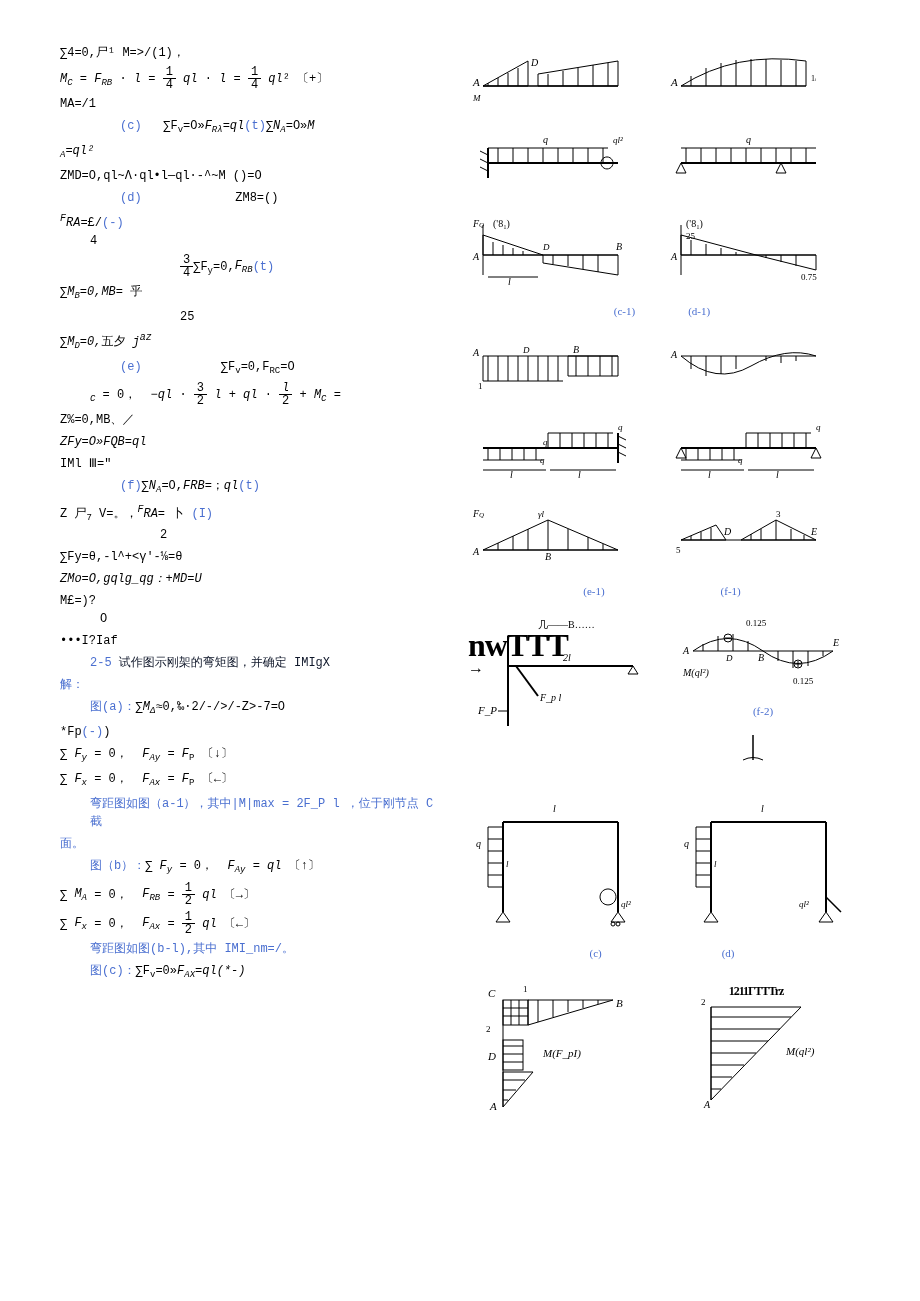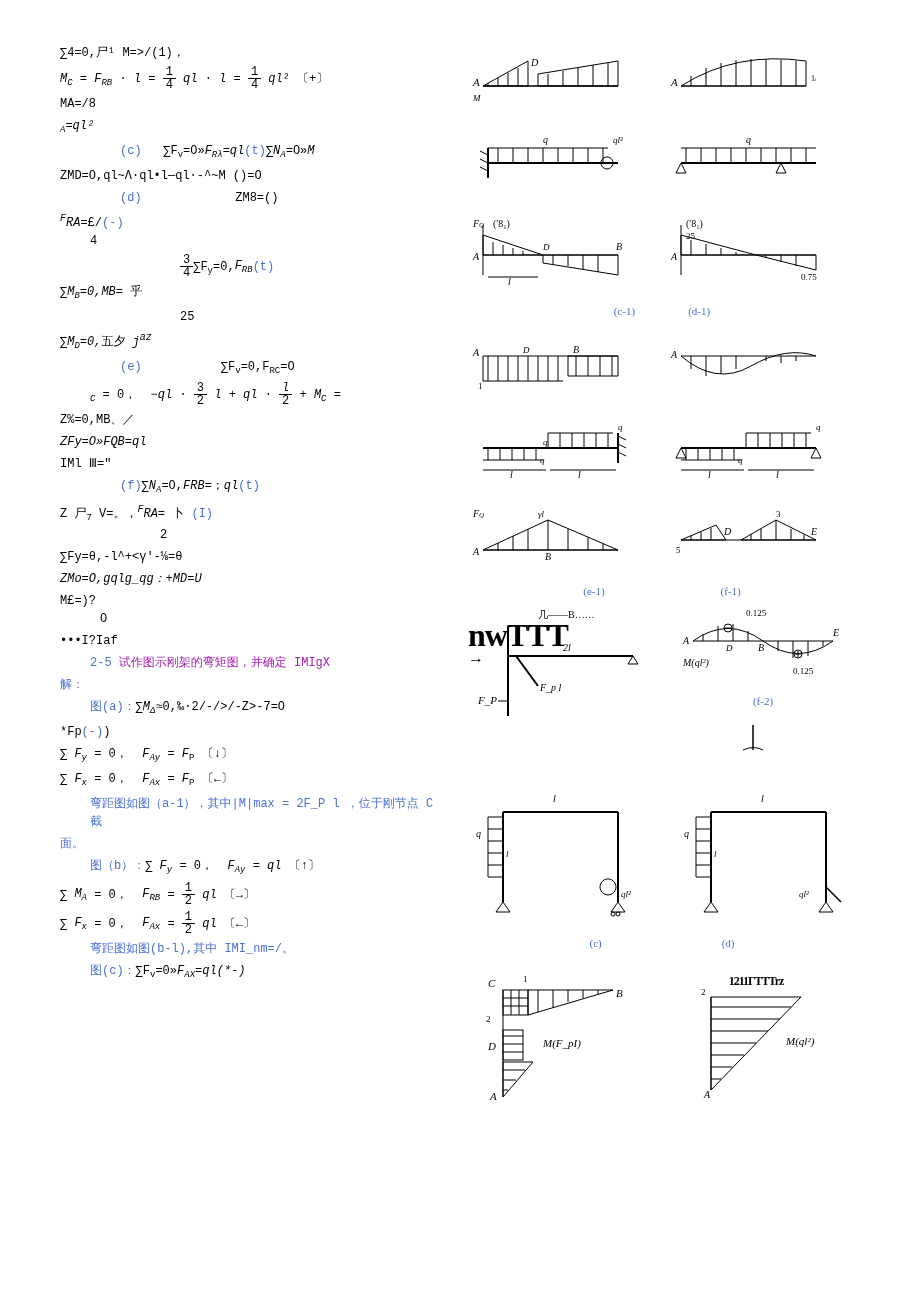--- a/index.html
+++ b/index.html
@@ -23,25 +23,25 @@
 
 <div class="two-col">
 <div class="left-col">
 
 <p class="eq">∑4=0,尸¹ M=&gt;/(1)，</p>
 
 <p class="eq">
 <span class="ital">M<span class="sub">C</span></span> = <span class="ital">F<span class="sub">RB</span></span> · <span class="ital">l</span> = <span class="frac"><span class="num">1</span><span class="den">4</span></span> <span class="ital">ql</span> · <span class="ital">l</span> = <span class="frac"><span class="num">1</span><span class="den">4</span></span> <span class="ital">ql</span>² 〔+〕
 </p>
 
-<p class="eq">MA=/8</p>
+<p class="eq">MA=/1</p>
+
+<p class="eq blue" style="padding-left:60px">(c)&nbsp;&nbsp;&nbsp;<span style="color:#000">∑F<span class="sub">v</span>=O»<span class="ital">F<span class="sub">Rλ</span></span>=<span class="ital">ql</span></span><span class="blue">(t)</span><span style="color:#000">∑<span class="ital">N<span class="sub">A</span></span>=O»<span class="ital">M</span></span></p>
 
 <p class="eq ital"><span class="sub">A</span>=ql²</p>
-
-<p class="eq blue" style="padding-left:60px">(c)&nbsp;&nbsp;&nbsp;<span style="color:#000">∑F<span class="sub">v</span>=O»<span class="ital">F<span class="sub">Rλ</span></span>=<span class="ital">ql</span></span><span class="blue">(t)</span><span style="color:#000">∑<span class="ital">N<span class="sub">A</span></span>=O»<span class="ital">M</span></span></p>
 
 <p class="eq">ZMD=O,ql~Λ·ql•l—ql·-^~M ()=O</p>
 
 <p class="eq" style="padding-left:60px"><span class="blue">(d)</span>&nbsp;&nbsp;&nbsp;&nbsp;&nbsp;&nbsp;&nbsp;&nbsp;&nbsp;&nbsp;&nbsp;&nbsp;&nbsp;ZM8=()</p>
 
 <p class="eq">
 <span class="ital"><sup>F</sup>RA</span>=£/<span class="blue">(-)</span><br>
 <span style="padding-left:30px">4</span>
 </p>
 
@@ -66,21 +66,21 @@
 <p class="eq">Z 尸<span class="sub">7</span> V=。，<span class="ital"><sup>F</sup>RA</span>= 卜 <span class="blue">(I)</span><br><span style="padding-left:100px">2</span></p>
 
 <p class="eq">∑Fy=θ,-l^+&lt;γ′-⅛=θ</p>
 
 <p class="eq ital">ZMo=O,gqlg_qg：+MD=U</p>
 
 <p class="eq">M£=)?<br><span style="padding-left:40px">O</span></p>
 
 <p class="eq">•••I?Iaf</p>
 
-<p class="eq blue" style="padding-left:30px">2-5 <span style="color:#a21caf">试作图示刚架的弯矩图，并确定 IMIgX</span></p>
+<p class="eq blue" style="padding-left:30px">2-5 <span style="color:#0f172a">试作图示刚架的弯矩图，并确定 IMIgX</span></p>
 <p class="eq blue">解：</p>
 <p class="eq" style="padding-left:30px"><span class="blue">图(a)：</span>∑<span class="ital">M<span class="sub">Δ</span></span>≈0,‰·2/-/&gt;/-Z&gt;-7=O</p>
 <p class="eq">*Fp<span class="blue">(-)</span>)</p>
 
 <p class="eq">∑ <span class="ital">F<span class="sub">y</span></span> = 0，&nbsp;&nbsp;<span class="ital">F<span class="sub">Ay</span></span> = <span class="ital">F</span><span class="sub">P</span>&nbsp;〔↓〕</p>
 <p class="eq">∑ <span class="ital">F<span class="sub">x</span></span> = 0，&nbsp;&nbsp;<span class="ital">F<span class="sub">Ax</span></span> = <span class="ital">F</span><span class="sub">P</span>&nbsp;〔←〕</p>
 <p class="eq blue" style="padding-left:30px"><span>弯距图如图（a-1），其中|M|max = 2F_P l ，位于刚节点 C 截</span></p>
 <p class="eq blue">面。</p>
 <p class="eq" style="padding-left:30px"><span class="blue">图（b）：</span>∑ <span class="ital">F<span class="sub">y</span></span> = 0，&nbsp;&nbsp;<span class="ital">F<span class="sub">Ay</span></span> = <span class="ital">ql</span>&nbsp;〔↑〕</p>
 <p class="eq">∑ <span class="ital">M<span class="sub">A</span></span> = 0，&nbsp;&nbsp;<span class="ital">F<span class="sub">RB</span></span> = <span class="frac"><span class="num">1</span><span class="den">2</span></span> <span class="ital">ql</span>&nbsp;〔→〕</p>
@@ -365,21 +365,21 @@
             <line x1="110" y1="35" x2="110" y2="15" stroke="#000"></line>
             <line x1="125" y1="35" x2="125" y2="24" stroke="#000"></line>
             <line x1="138" y1="35" x2="138" y2="30" stroke="#000"></line>
 <text x="58" y="30" font-size="10" font-style="italic">D</text>
 <text x="145" y="30" font-size="10" font-style="italic">E</text>
 <text x="10" y="48" font-size="9">5</text>
 </svg>
 </div>
 </div>
 
-<div style="display:flex;gap:116px;justify-content:center;margin-bottom:1px">
+<div style="display:flex;gap:116px;justify-content:center;margin-bottom:11px">
 <span class="label">(e-1)</span>
 <span class="label">(f-1)</span>
 </div>
 
 <div style="display:flex;gap:22px;margin-bottom:10px;align-items:flex-start">
 <div class="diag" style="position:relative">
 <svg width="180" height="120">
 <text x="70" y="12" font-size="10">几——B……</text>
 <line x1="40" y1="50" x2="165" y2="50" stroke="#000" stroke-width="2"></line>
 <line x1="40" y1="20" x2="40" y2="110" stroke="#000" stroke-width="2"></line>

